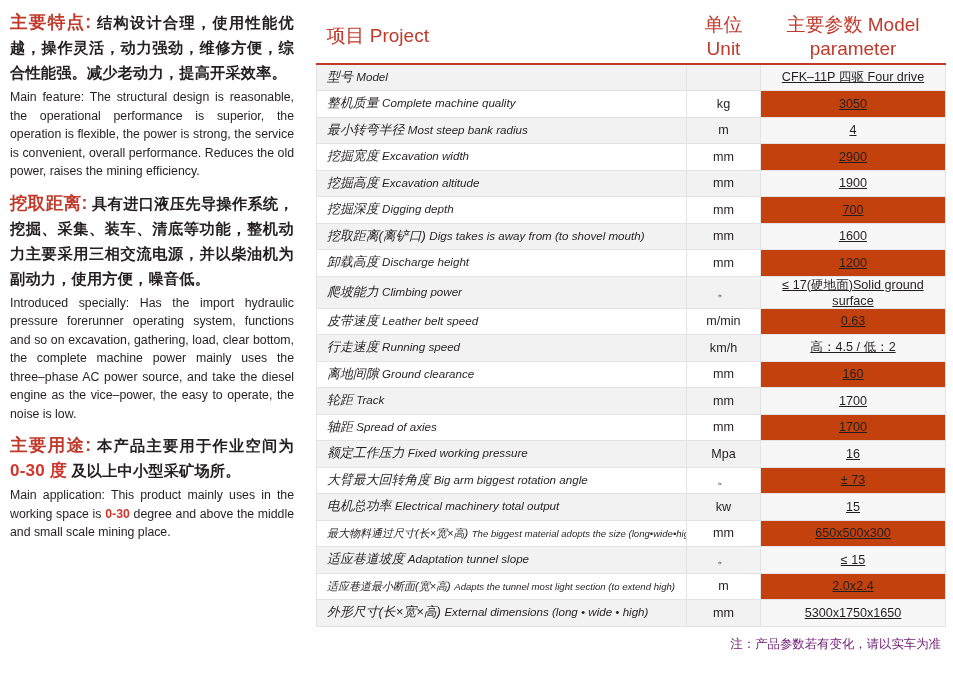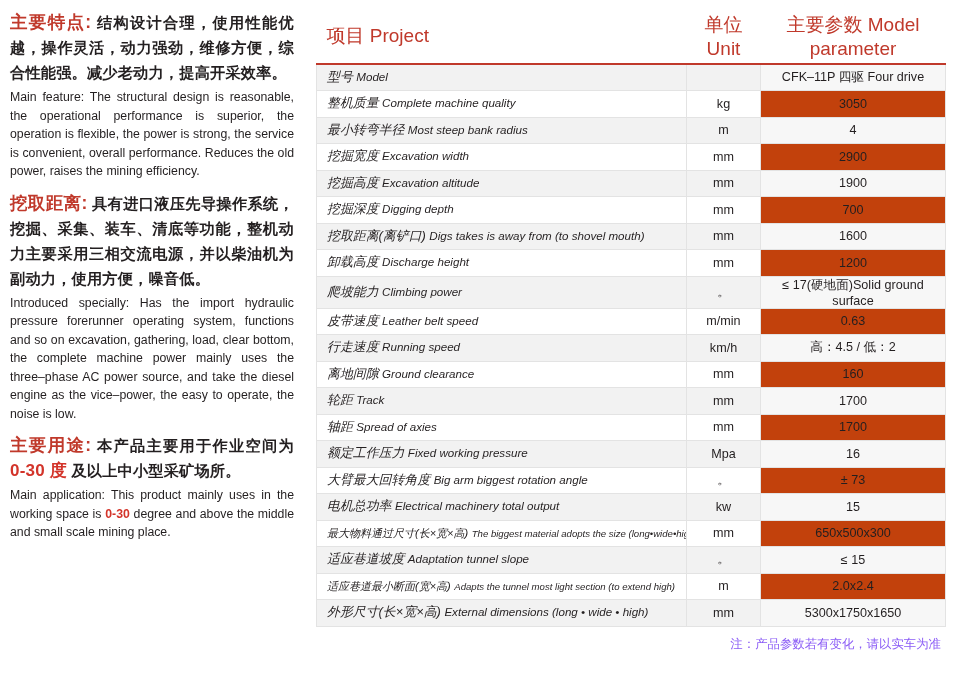--- a/index.html
+++ b/index.html
@@ -96,38 +96,38 @@
   thead th.h3 { text-align: center; }
 
   tbody tr td.name {
     text-align: left;
     padding-left: 10px;
     white-space: nowrap;
     overflow: hidden;
     font-style: italic;
   }
   tbody tr td.unit { text-align: center; }
-  tbody tr td.val { text-align: center; }
+  tbody tr td.val { text-align: center; text-decoration: underline; }
   tbody tr:nth-child(odd) td.name,
   tbody tr:nth-child(odd) td.unit { background: #f2f2f2; }
   tbody tr:nth-child(even) td.name,
   tbody tr:nth-child(even) td.unit { background: #ffffff; }
   tbody tr td.val { background: #c2410c; }
   tbody tr:nth-child(odd) td.val { background: #f7f7f7; }
 
   td.name .cn { font-size: 12.9px; }
   td.name .en { font-size: 11.6px; }
   td.name.small .cn { font-size: 11px; text-align: center; }
   td.name.small .en { font-size: 9.6px; }
 
   .note {
     margin-top: 9px;
     text-align: right;
     font-size: 12.4px;
-    color: #8b5cf6;
+    color: #701a75;
     width: 629px;
     padding-right: 4px;
     box-sizing: border-box;
   }
 </style>
 </head>
 <body>
 
 <div class="page">
 

